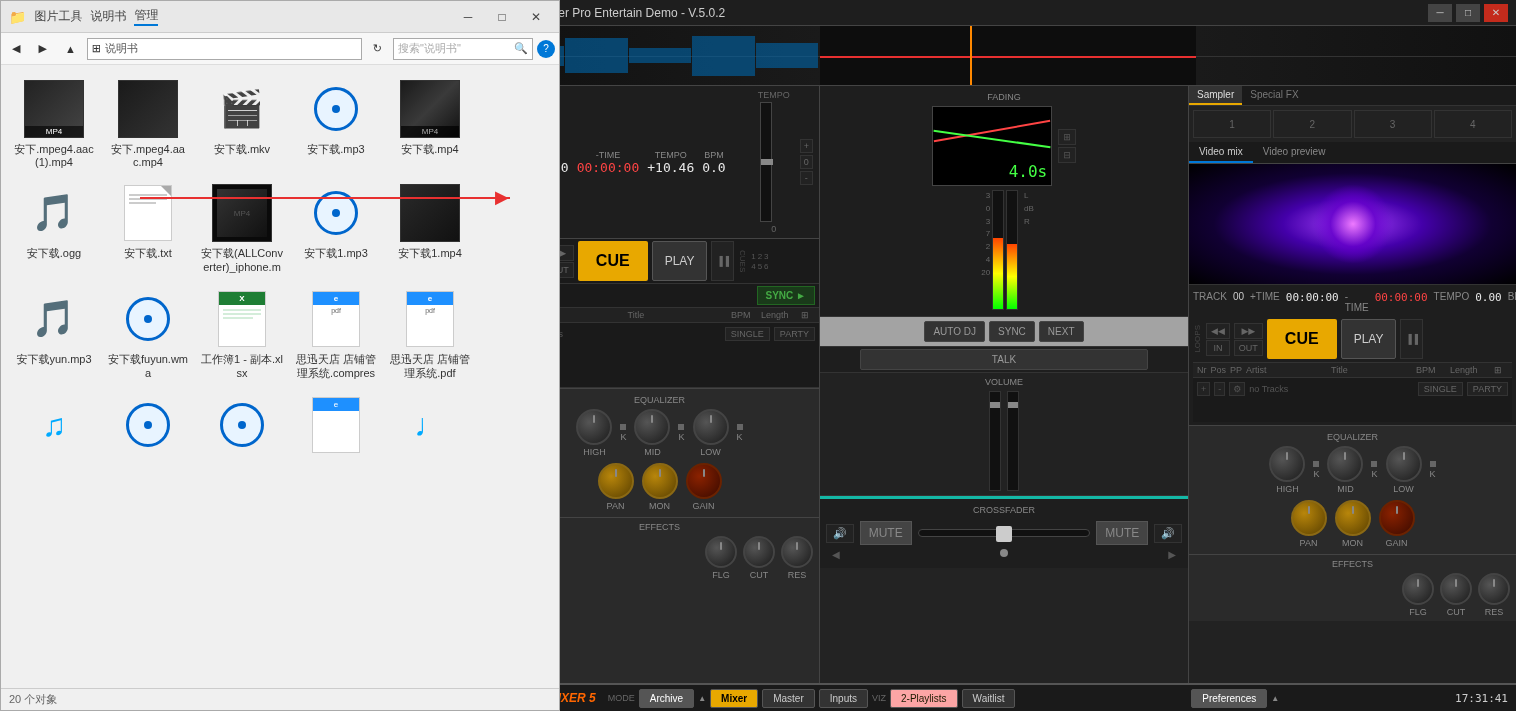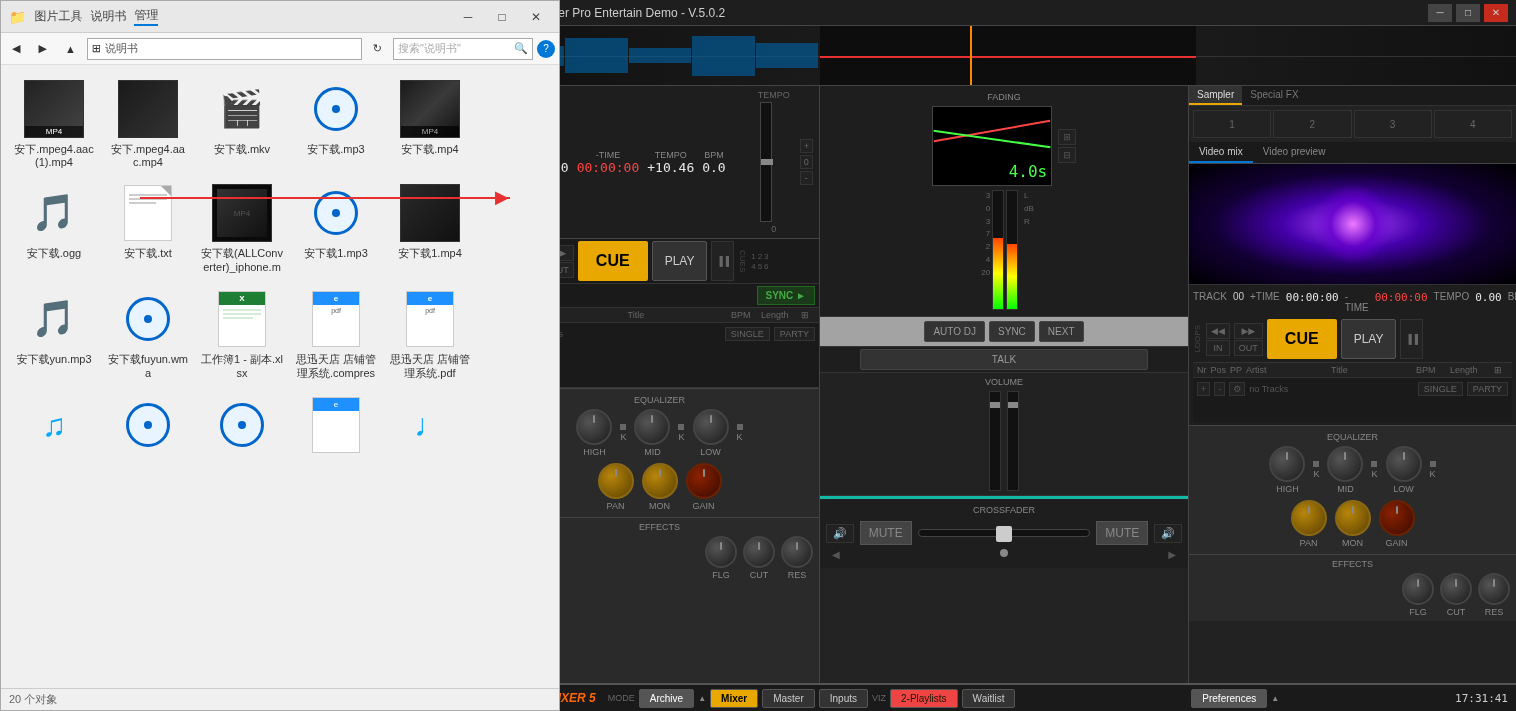--- a/index.html
+++ b/index.html
@@ -428,21 +428,21 @@
     .bottom-btn.active {
       background: #555;
       color: white;
     }
     .bottom-btn.orange {
       background: #e8a800;
       color: black;
       font-weight: bold;
     }
     .bottom-btn.yellow-active {
-      background: #ef4444;
+      background: #fca5a5;
       color: #1a1a00;
       text-align: right;
     }
     .bottom-triangle {
       color: #888;
       font-size: 8px;
       cursor: pointer;
     }
     .bottom-time {
       margin-left: auto;

